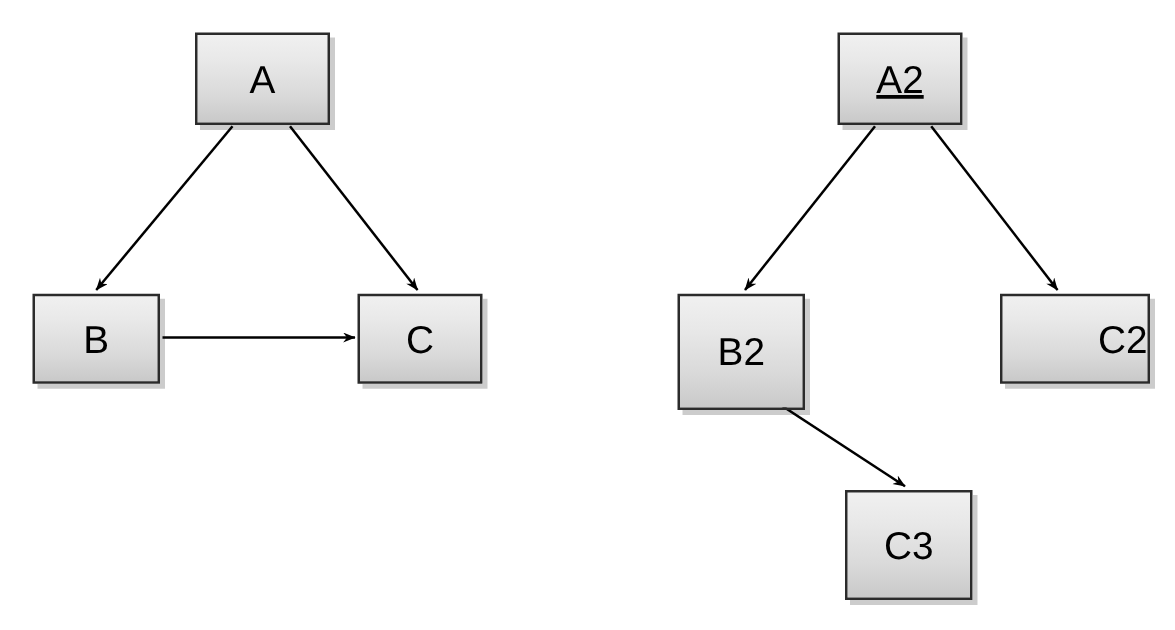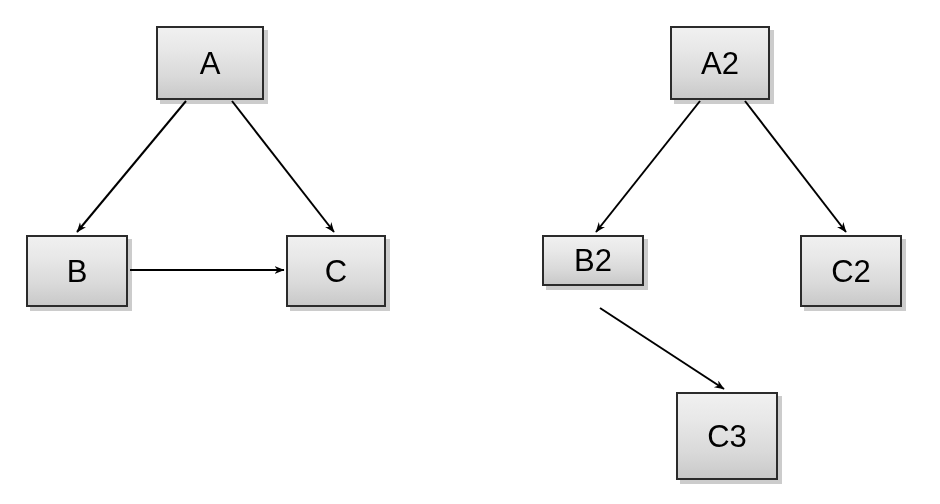--- a/index.html
+++ b/index.html
@@ -71,26 +71,26 @@
   <div class="node" style="left: 156px; top: 26px; width: 108px; height: 74px;">
     <span class="node-label">A</span>
   </div>
   <div class="node" style="left: 26px; top: 235px; width: 102px; height: 72px;">
     <span class="node-label">B</span>
   </div>
   <div class="node" style="left: 286px; top: 235px; width: 100px; height: 72px;">
     <span class="node-label">C</span>
   </div>
 
-  <div class="node" style="left: 670px; top: 26px; width: 100px; height: 74px;">
+  <div class="node" style="left: 670px; top: 26px; width: 100px; height: 74px; text-decoration: underline;">
     <span class="node-label">A2</span>
   </div>
-  <div class="node" style="left: 542px; top: 235px; width: 102px; height: 51px;">
+  <div class="node" style="left: 542px; top: 235px; width: 102px; height: 93px;">
     <span class="node-label">B2</span>
   </div>
-  <div class="node" style="left: 800px; top: 235px; width: 102px; height: 72px;">
+  <div class="node" style="left: 800px; top: 235px; width: 120px; height: 72px; justify-content: flex-end;">
     <span class="node-label">C2</span>
   </div>
   <div class="node" style="left: 676px; top: 392px; width: 102px; height: 88px;">
     <span class="node-label">C3</span>
   </div>
 
 </div>
 
 </body></html>

